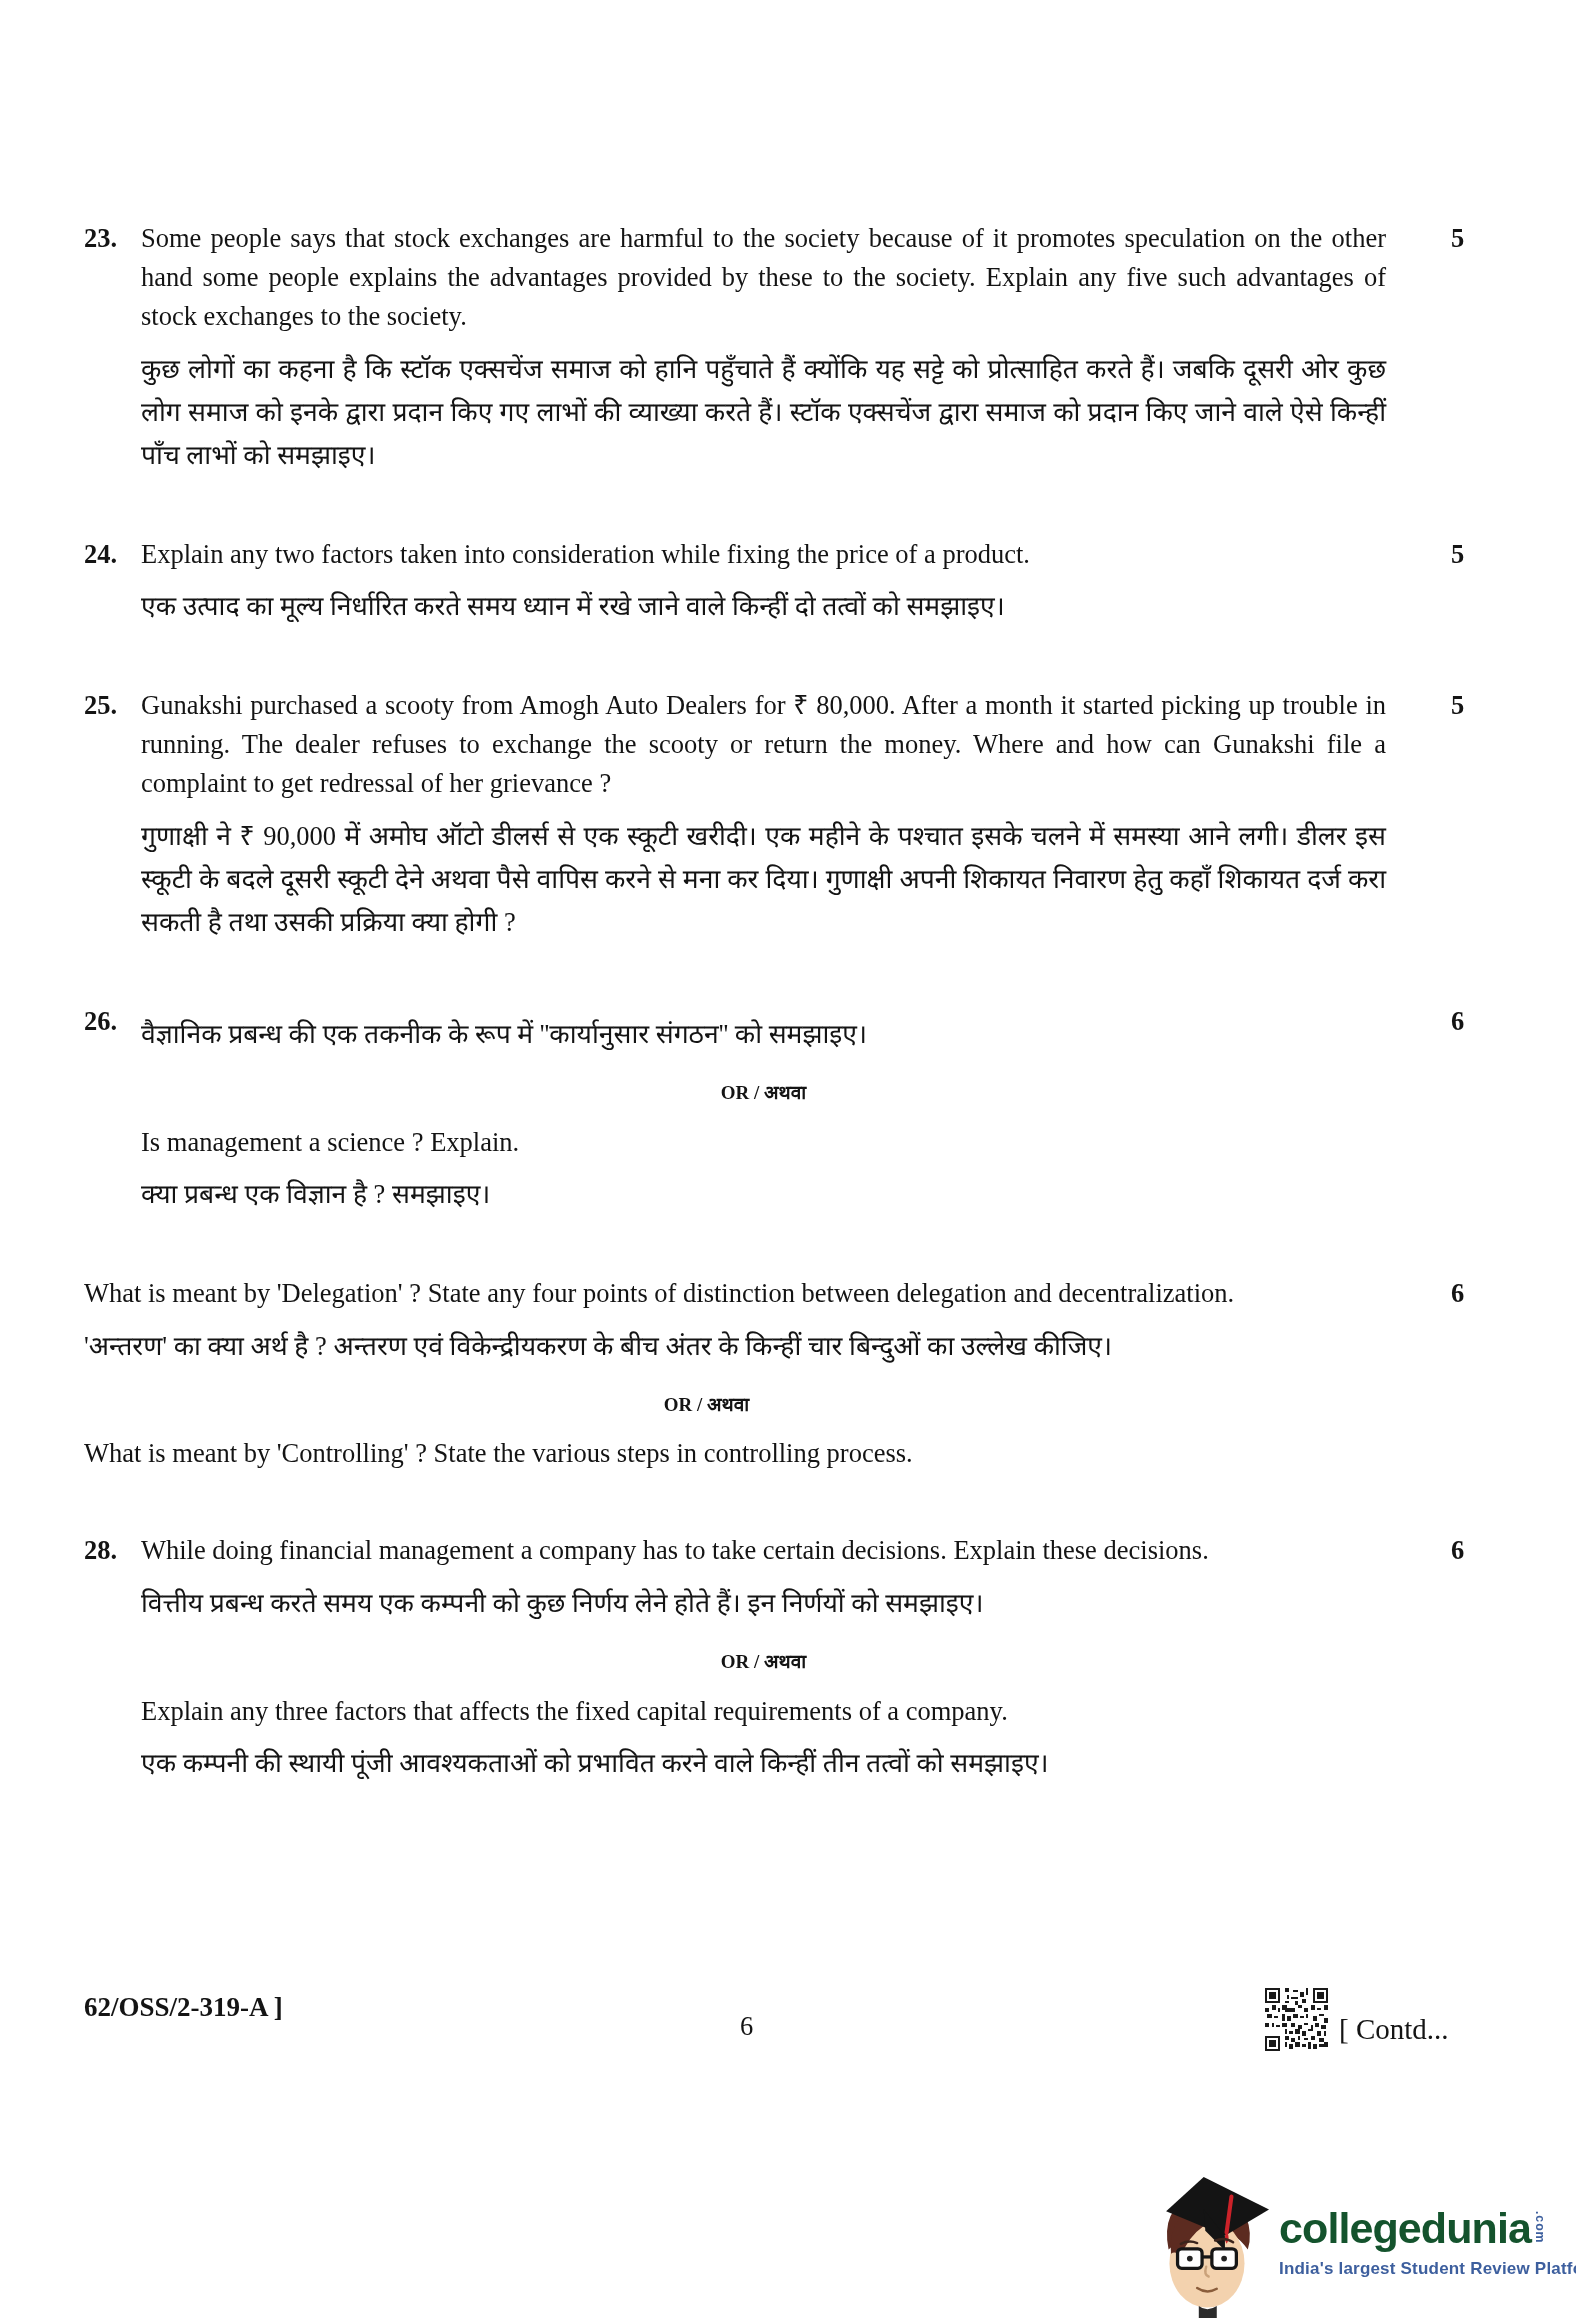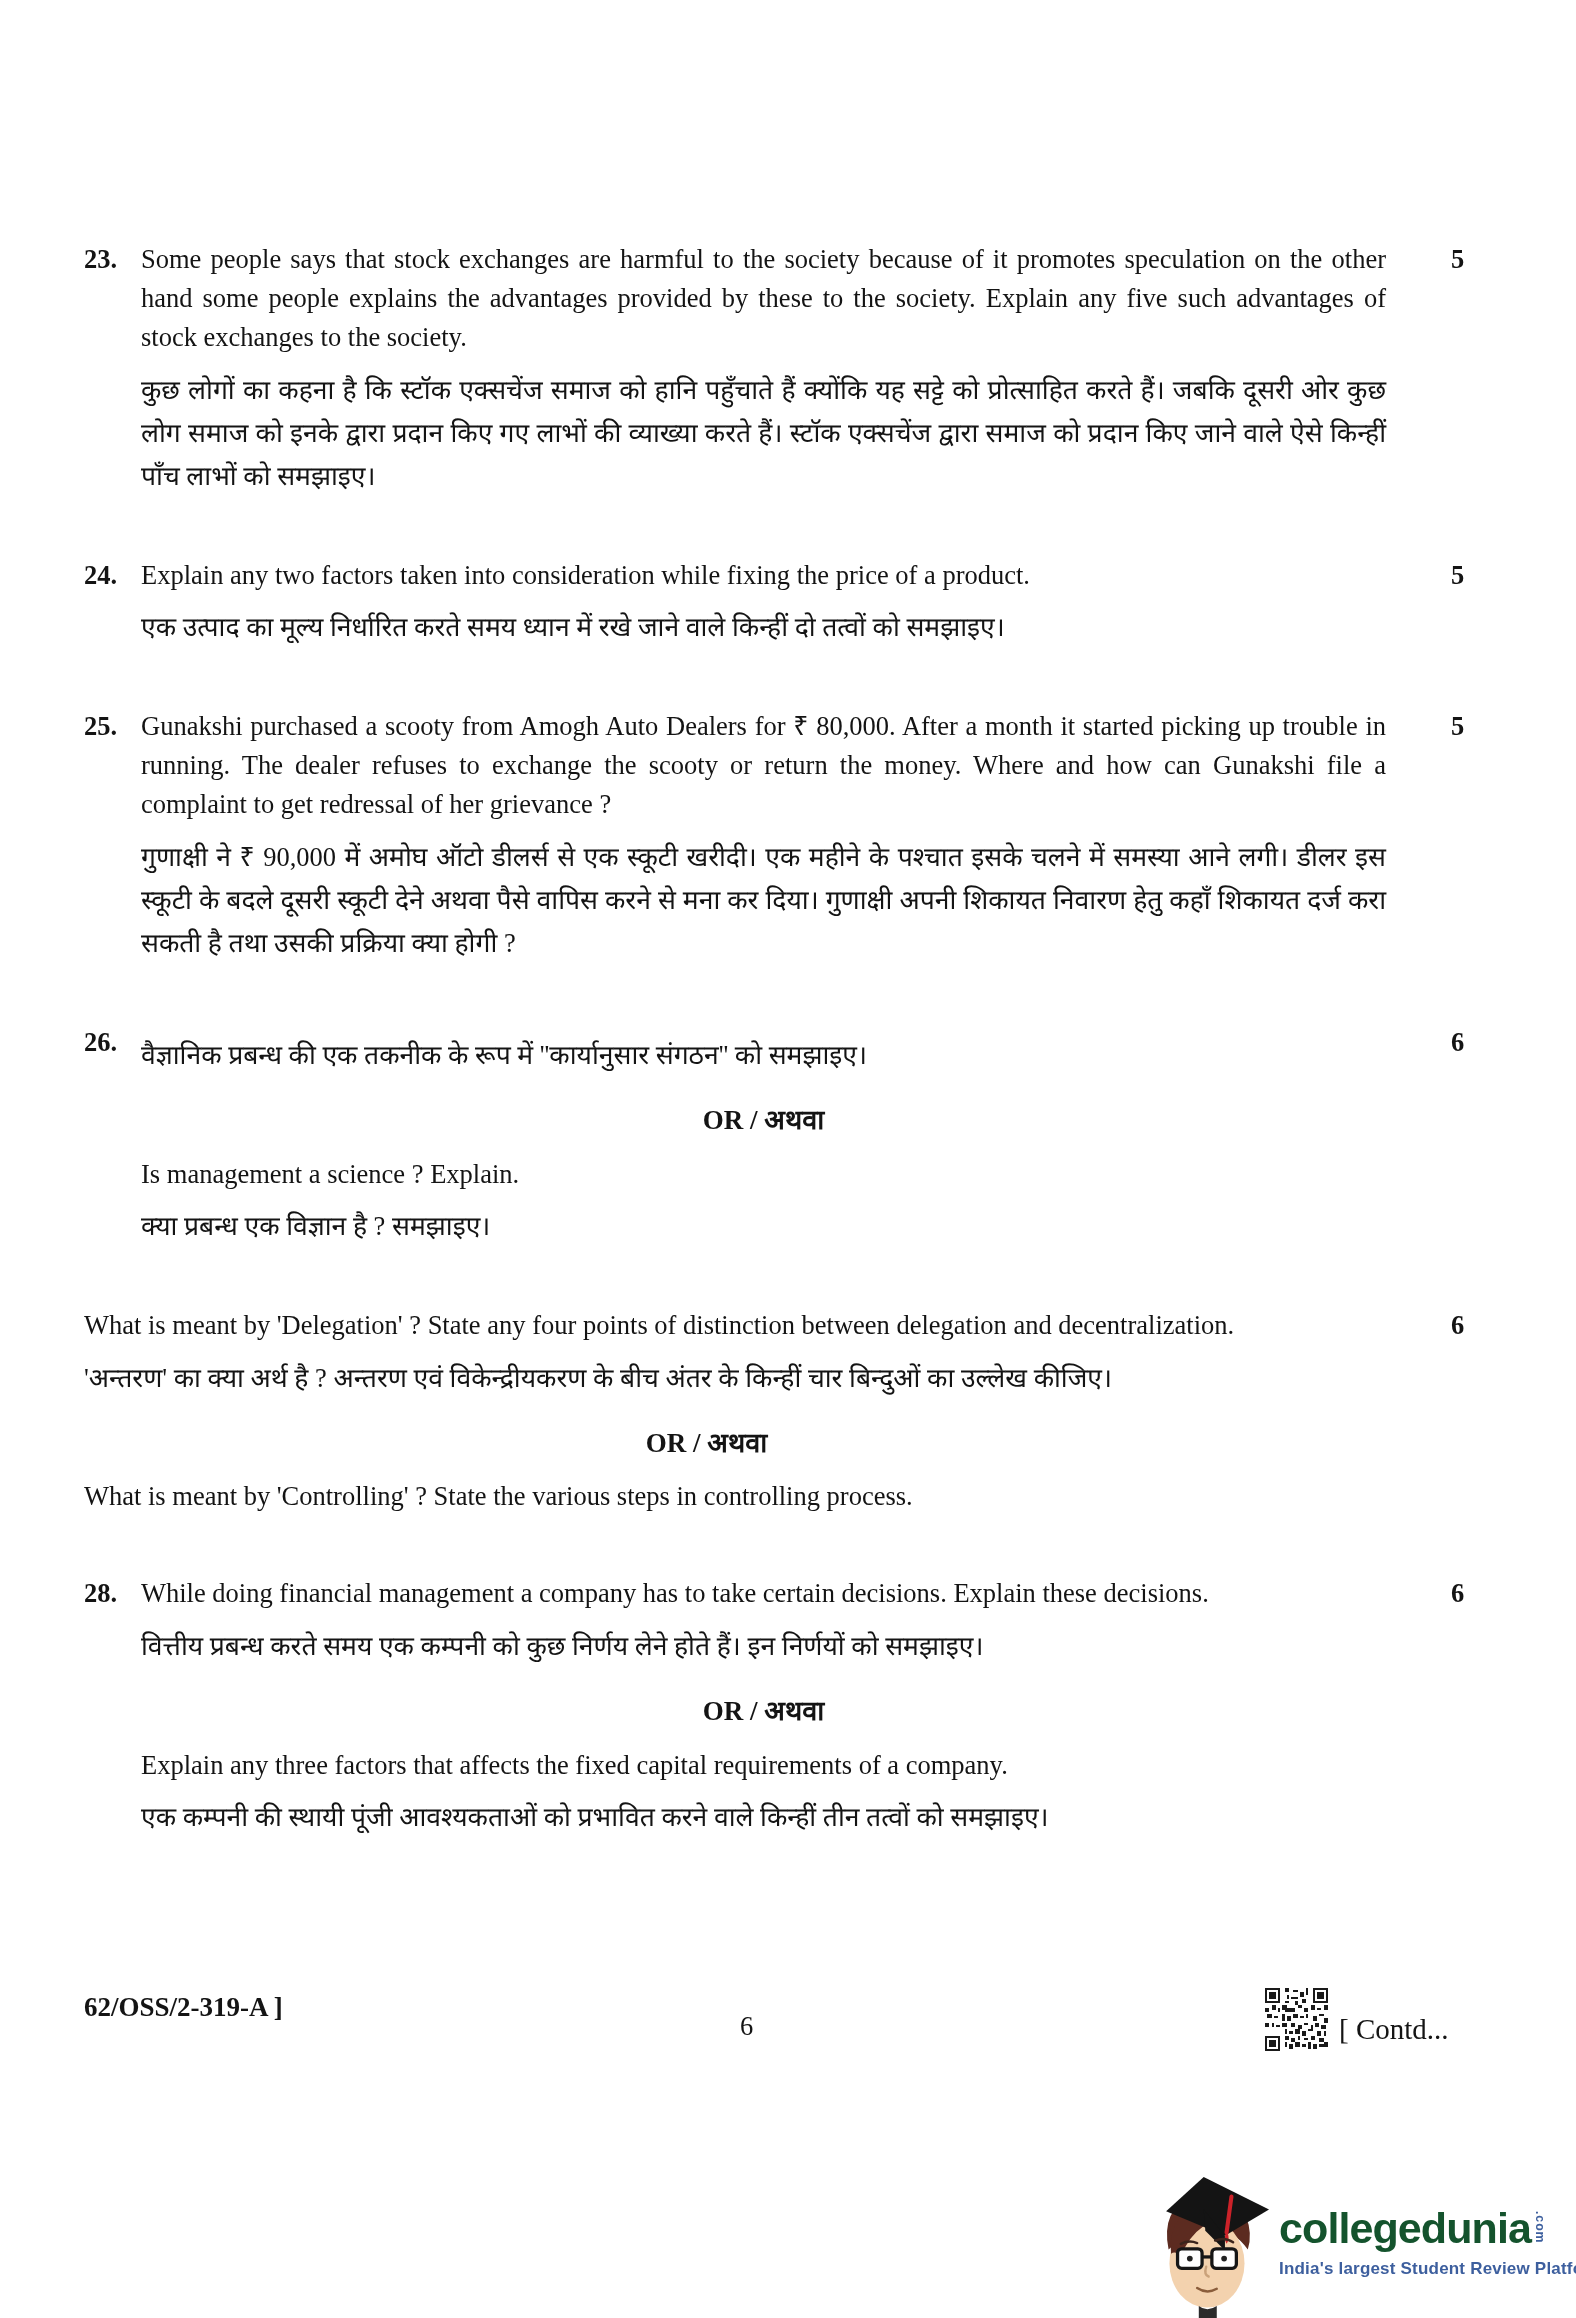--- a/index.html
+++ b/index.html
@@ -4,31 +4,31 @@
 <style>
   html,body { margin:0; padding:0; background:#ffffff; }
   .page {
     position:relative;
     width:1576px; height:2319px;
     background:#ffffff;
     font-family:"Liberation Serif", serif;
     color:#141414;
     overflow:hidden;
   }
-  .content { position:absolute; left:84px; top:240px; width:1382px; }
+  .content { position:absolute; left:84px; top:219px; width:1382px; }
   .question { position:relative; display:flex; margin-bottom:58px; }
   .qnum {
     width:57px; flex:0 0 57px;
     font-weight:bold; font-size:26.5px; line-height:39px;
   }
   .qbody { width:1245px; }
   .eng { font-size:26.5px; line-height:39px; text-align:justify; }
   .hin { font-size:26.5px; line-height:43px; text-align:justify; margin-top:11.5px; }
   .or-sep {
-    text-align:center; font-weight:bold; font-size:27px;
+    text-align:center; font-weight:bold; font-size:19px;
     margin:23px 0 17.7px 0;
   }
   .marks {
     position:absolute; left:1367px; top:0;
     font-weight:bold; font-size:26.5px; line-height:39px;
   }
   .footer-code {
     position:absolute; left:84px; top:1992px;
     font-weight:bold; font-size:27px;
   }

